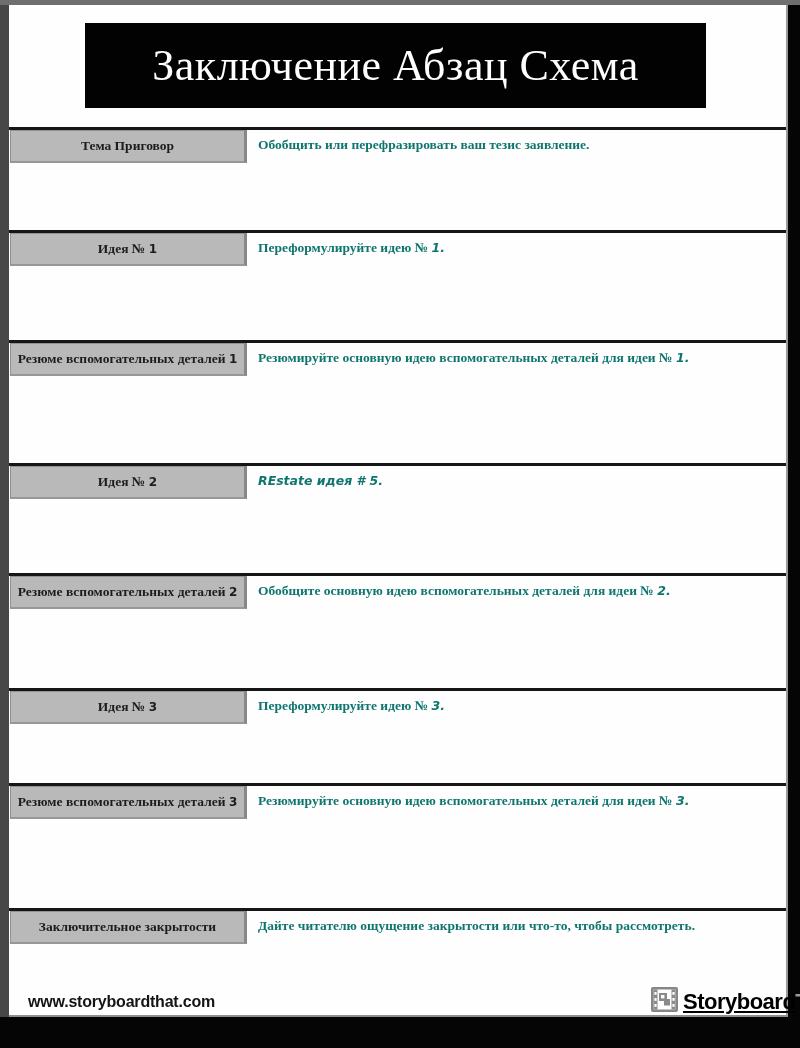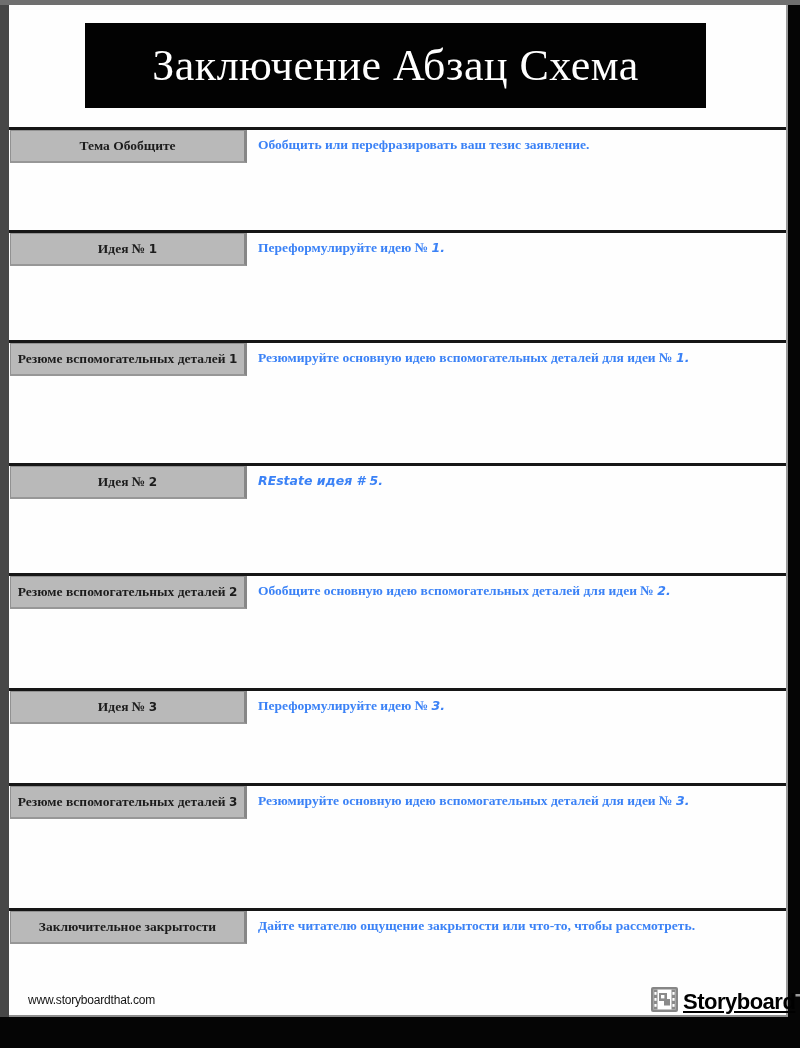--- a/index.html
+++ b/index.html
@@ -41,35 +41,35 @@
     background:#b9b9b9;
     border:1px solid #919191;
     border-right:3px solid #878787;
     border-bottom:2px solid #979797;
     display:flex; align-items:center; justify-content:center;
     font-size:13.5px; font-weight:700; color:#1c1c1c;
     white-space:pre;
   }
   .row-desc {
     position:absolute; left:249px; top:7px; right:14px;
-    font-size:13.5px; font-weight:700; color:#3b82f6;
+    font-size:13.5px; font-weight:700; color:#0f766e;
     white-space:pre-wrap;
   }
   .num {
     font-family:"DejaVu Sans", sans-serif;
     font-size:12px; font-weight:700;
   }
   .hand {
     font-family:"DejaVu Sans", sans-serif;
     font-size:12.5px; font-weight:700; font-style:italic;
   }
   .footer-url {
     position:absolute; left:19px; top:988px;
     font-family:"Liberation Sans", sans-serif;
-    font-weight:400; font-size:12px; color:#141414;
+    font-weight:700; font-size:16px; color:#141414;
     letter-spacing:-0.2px;
   }
   .logo {
     position:absolute; left:642px; top:982px;
     display:flex; align-items:center; gap:5px;
   }
   .logo-text {
     font-family:"Liberation Sans", sans-serif;
     font-size:22px; font-weight:700; letter-spacing:-0.5px;
   }
@@ -82,21 +82,21 @@
 <div class="top-strip"></div>
 <div class="left-strip"></div>
 
 <div class="page">
 
   <div class="banner">
     <span>Заключение Абзац Схема</span>
   </div>
 
   <div class="row" style="top:122px;height:103px">
-    <div class="row-label"><span>Тема Обобщите</span><span class="num"></span></div>
+    <div class="row-label"><span>Тема Приговор</span><span class="num"></span></div>
     <div class="row-desc"><span>Обобщить или перефразировать ваш тезис заявление.</span><span class="hand"></span></div>
   </div>
 
   <div class="row" style="top:225px;height:110px">
     <div class="row-label"><span>Идея № </span><span class="num">1</span></div>
     <div class="row-desc"><span>Переформулируйте идею № </span><span class="hand">1.</span></div>
   </div>
 
   <div class="row" style="top:335px;height:123px">
     <div class="row-label"><span>Резюме вспомогательных деталей </span><span class="num">1</span></div>

